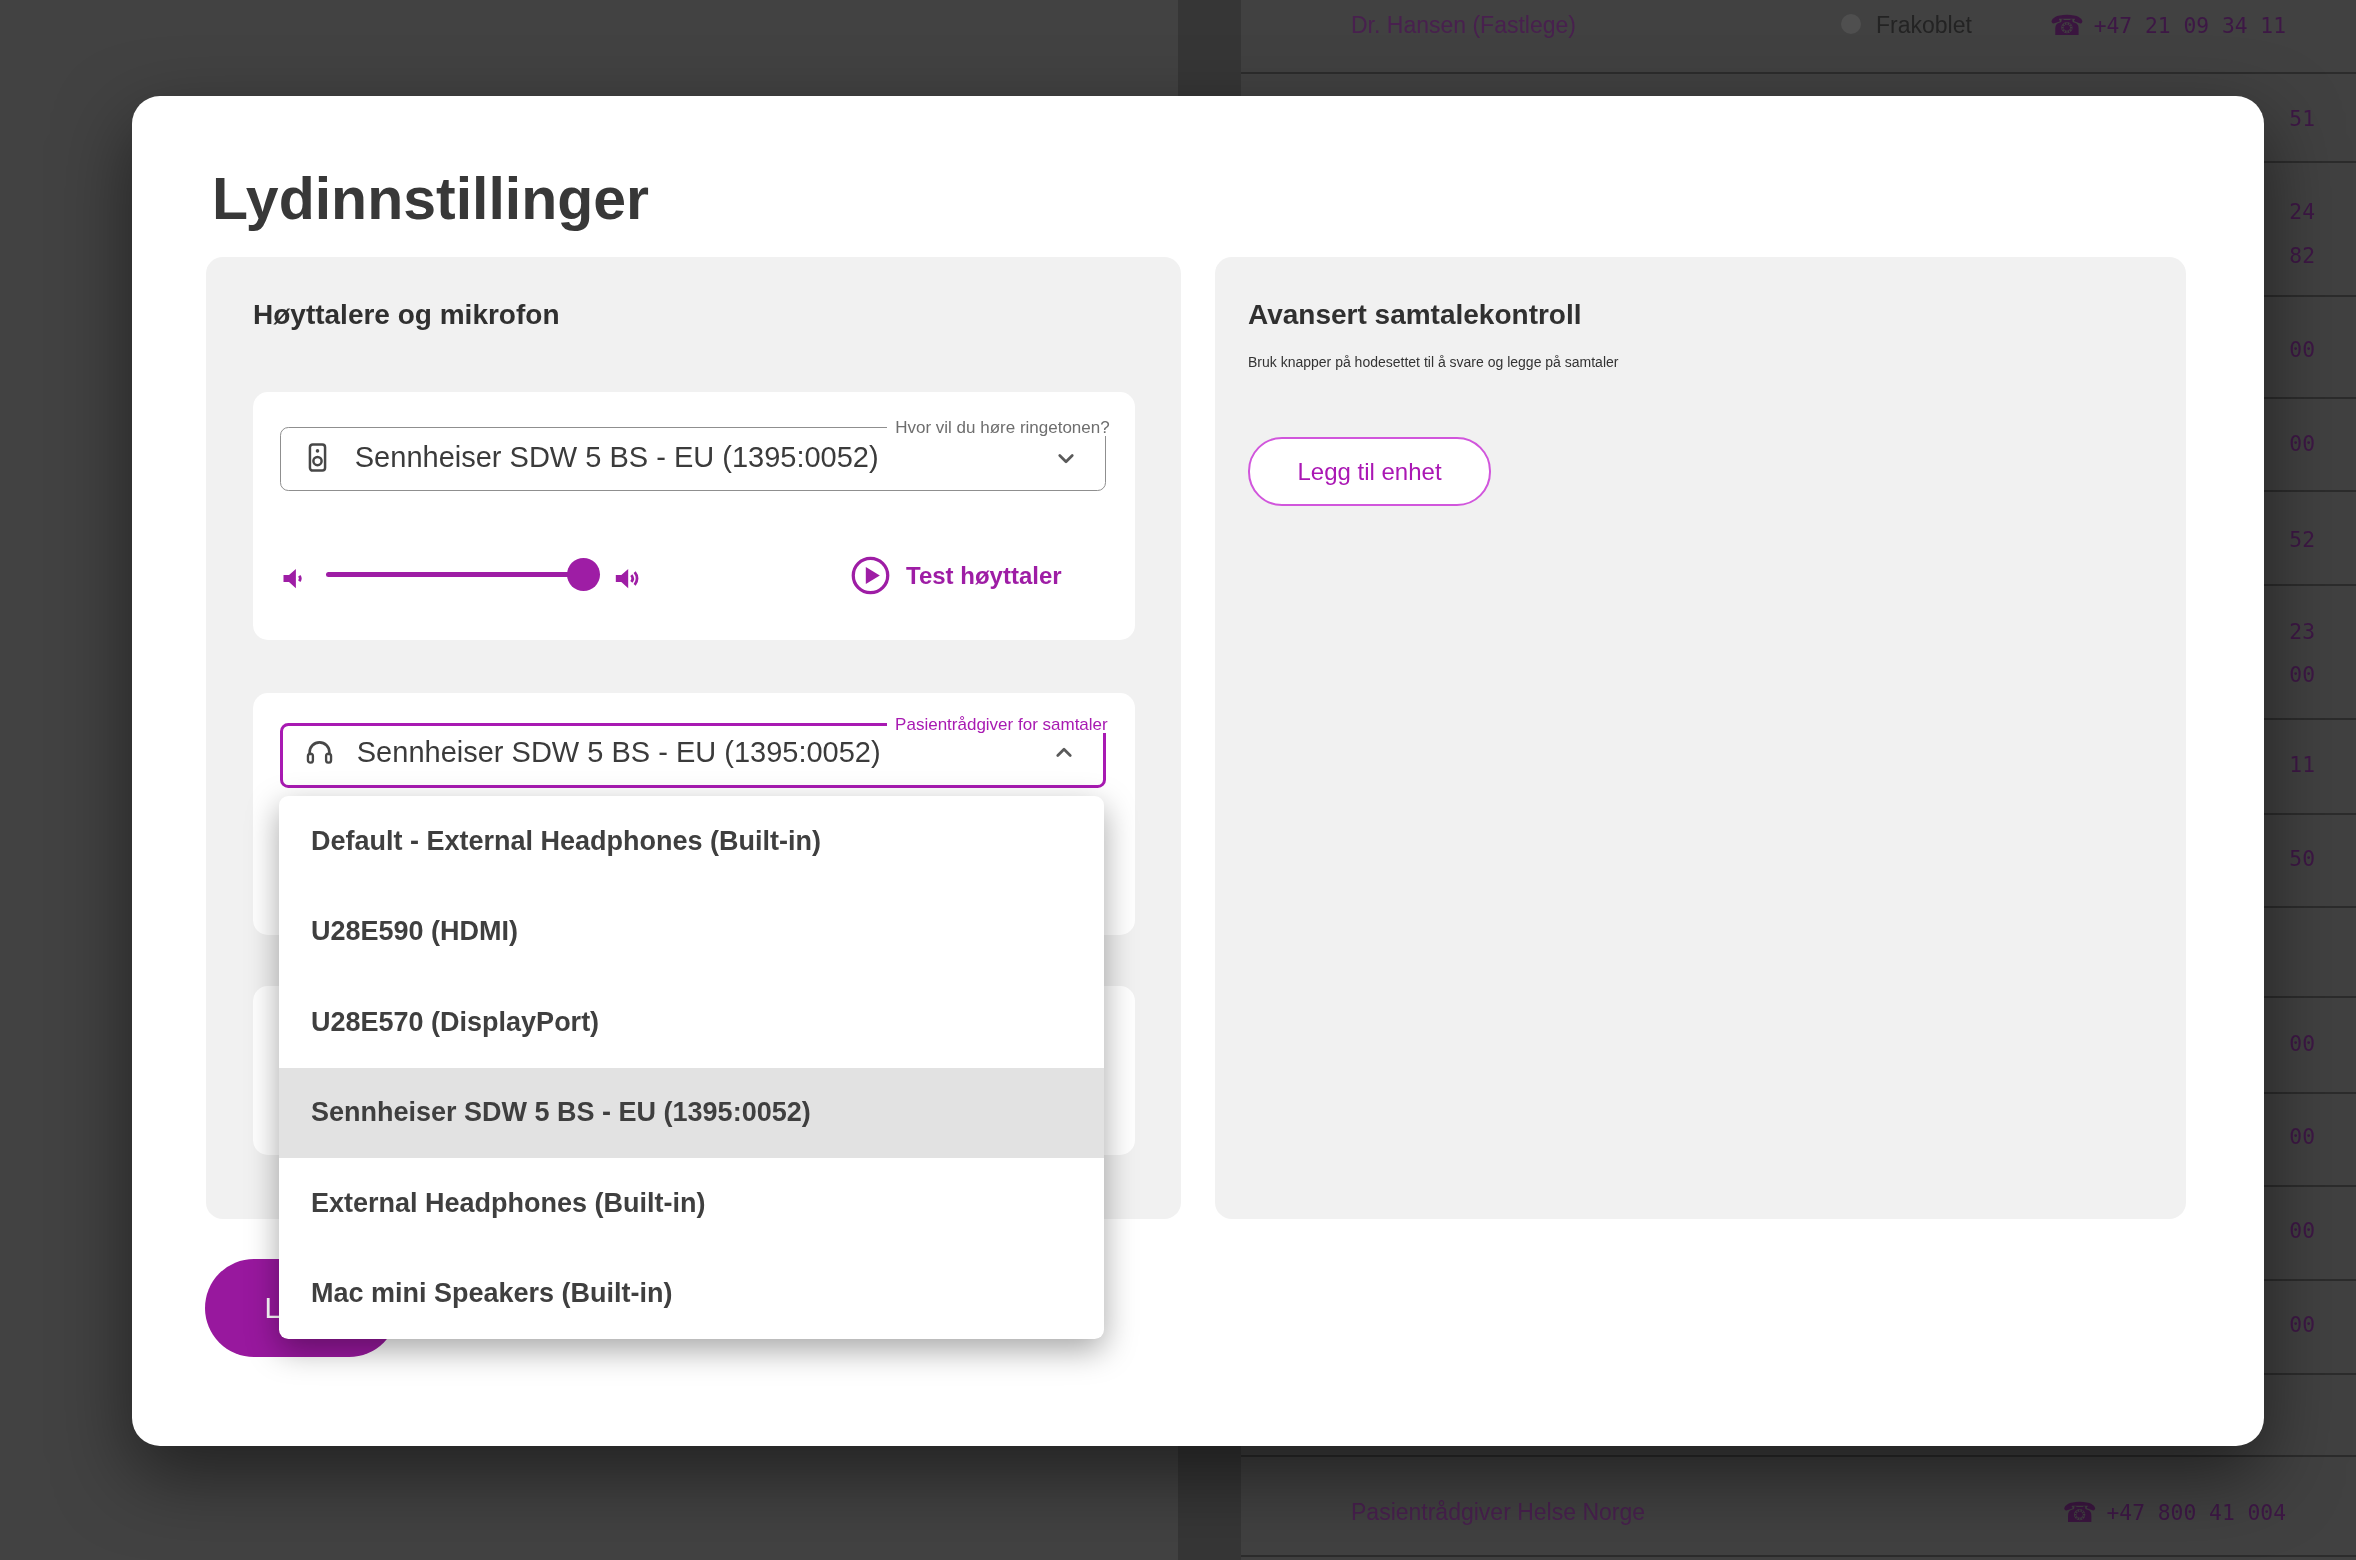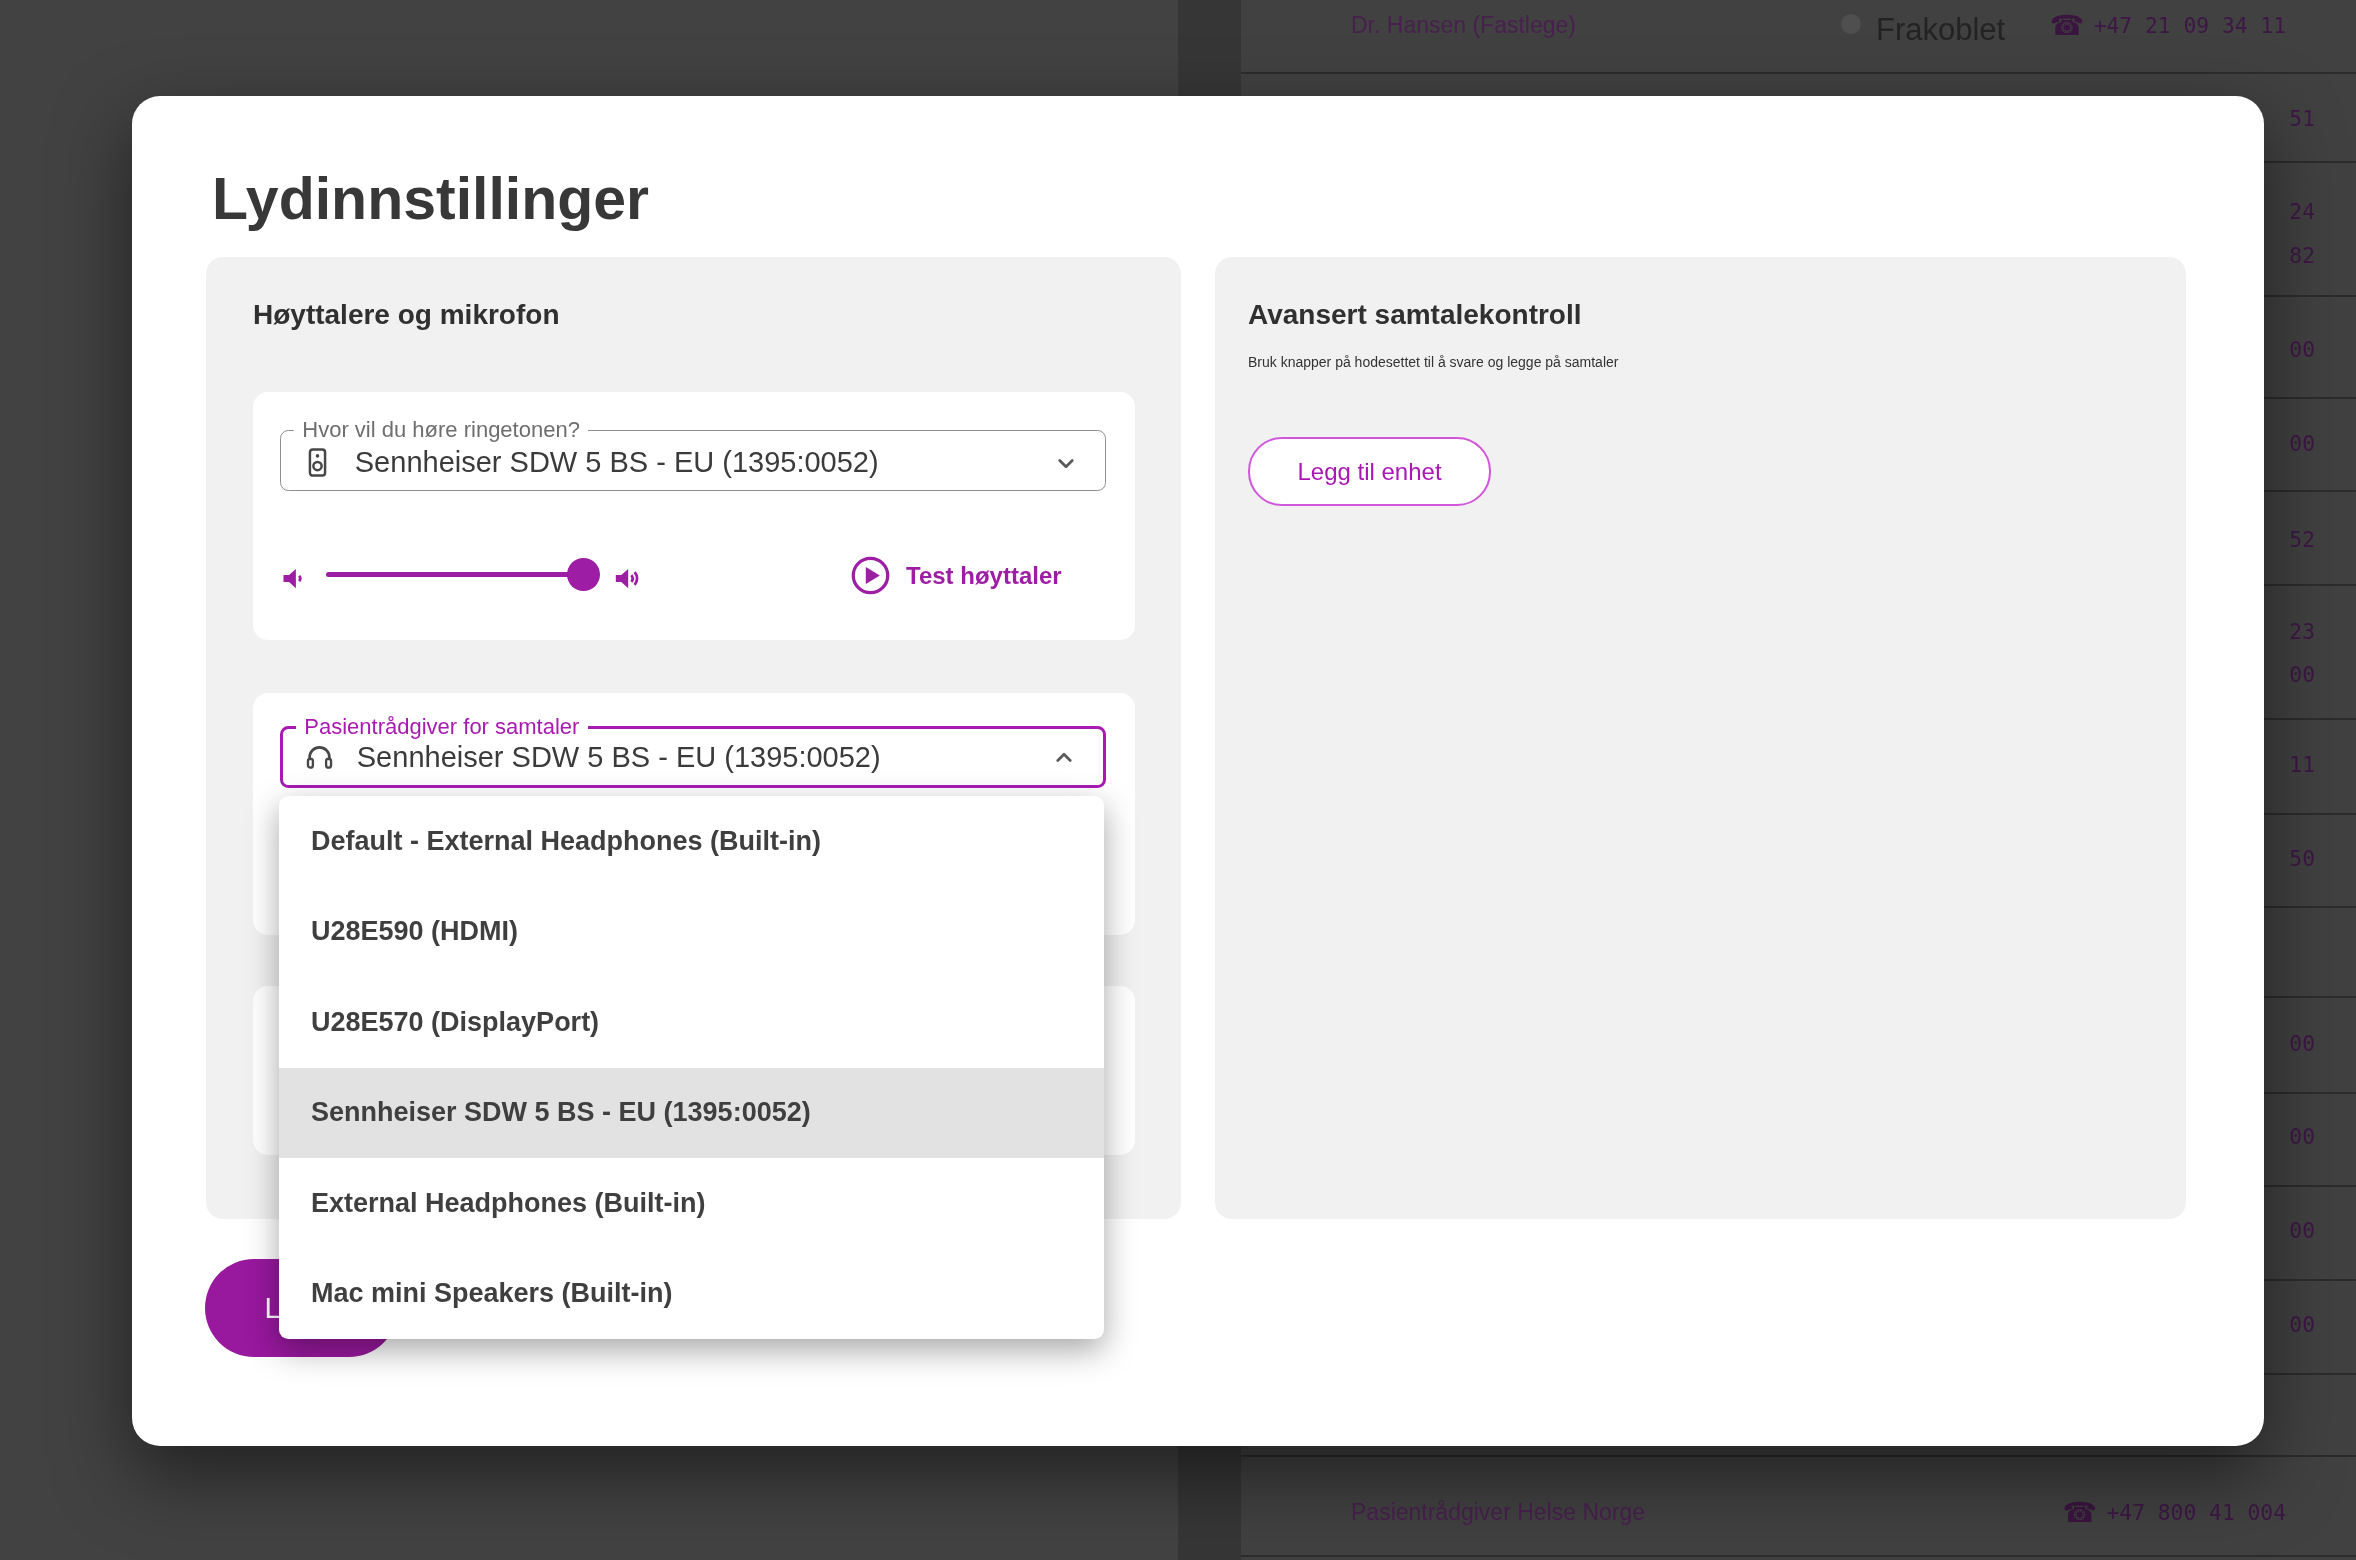--- a/index.html
+++ b/index.html
@@ -9,37 +9,37 @@
   
   .bg { position:absolute; inset:0; }
   .bg-band { position:absolute; left:1178px; top:0; width:63px; height:1560px; background:#363636; }
   .bg-rows { position:absolute; left:1241px; top:0; width:1115px; height:1560px; background:#414141; }
   .bg-divider { position:absolute; left:1241px; width:1115px; height:1.9px; background:#2c2c2c; }
   .bg-text-purple { color:#48204e; font-size:23px; }
   .bg-mono { font-family:"DejaVu Sans Mono", monospace; color:#3d1745; font-size:21.3px; }
   .bg-row-abs { position:absolute; white-space:nowrap; }
   .frag { position:absolute; right:41px; text-align:right; }
   .status-dot { position:absolute; width:20.4px; height:20.4px; border-radius:50%; background:#4f4f4f; }
-  .bg-status { color:#232323; font-size:31px; }
+  .bg-status { color:#232323; font-size:23px; }
   .phone-glyph { font-family:"DejaVu Sans", sans-serif; font-size:28px; color:#3a153f; margin-right:9.3px; }
 
   
   .modal { position:absolute; left:132px; top:96px; width:2132px; height:1350px;
     background:#ffffff; border-radius:28px; box-shadow:0 28px 74px rgba(0,0,0,0.5); }
   .modal-title { position:absolute; left:80px; top:69px; font-size:59px; font-weight:bold; color:#383838; }
 
   .panel { position:absolute; top:161px; height:962px; background:#f1f1f1; border-radius:16.7px; }
   .panel-left  { left:74px;  width:975px; }
   .panel-right { left:1083px; width:971px; }
   .panel-heading { position:absolute; font-size:28px; font-weight:bold; color:#303030; }
 
   .card { position:absolute; left:47px; width:882px; background:#ffffff; border-radius:15px; }
 
   fieldset.sel { position:absolute; left:27px; width:826px; height:72px; border-radius:8.3px; background:#fff; }
-  fieldset.sel legend { margin-left:13px; padding:0 8.3px; font-size:22px; line-height:1; }
+  fieldset.sel legend { margin-left:13px; padding:0 8.3px; font-size:17px; line-height:1;text-align:right; }
   .sel-gray { border:1.9px solid #8f8f8f; }
   .sel-gray legend { color:#6e6e6e; }
   .sel-focused { border:3.7px solid #a81ab2; }
   .sel-focused legend { color:#a81ab2; }
   .sel-row { display:flex; align-items:center; gap:20.4px; padding:0 24px 0 20.4px; margin-top:0px; }
   .sel-value { font-size:29px; color:#3b3b3b; white-space:nowrap; }
   .sel-chevron { margin-left:auto; }
 
   
   .slider-el { position:absolute; }

